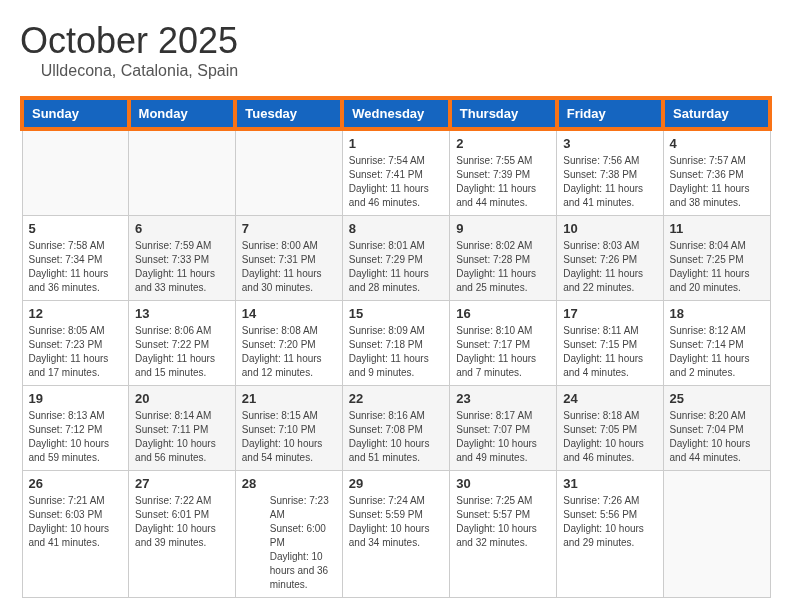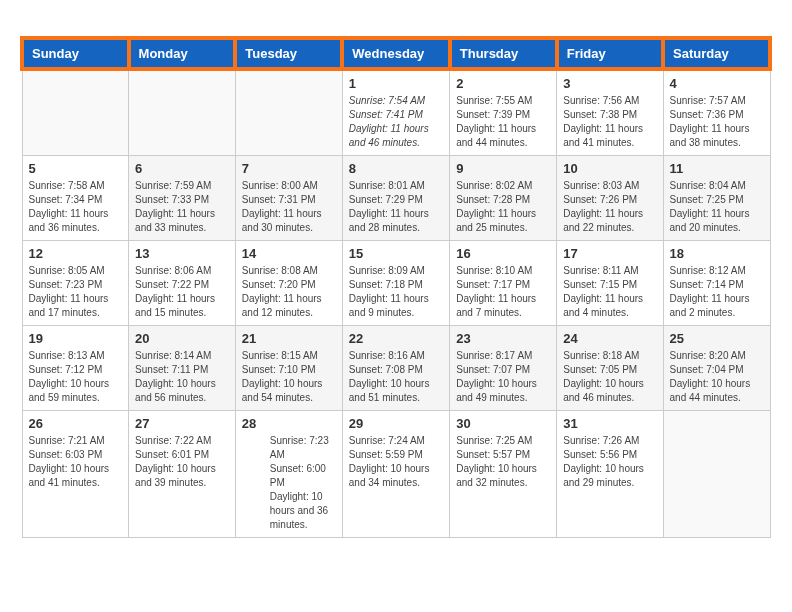--- a/index.html
+++ b/index.html
@@ -85,20 +85,24 @@
       color: #444;
     }
     .empty-cell {
       background: #f9f9f9 !important;
     }
   </style>
 </head>
 <body>
 
 <div class="header">
+  <div class="title-block">
+    <div class="month-title">October 2025</div>
+    <div class="location-title">Ulldecona, Catalonia, Spain</div>
+  </div>
 </div>
 
 <table class="calendar">
   <thead>
     <tr id="weekday-header">
         <th>Sunday</th>
         <th>Monday</th>
         <th>Tuesday</th>
         <th>Wednesday</th>
         <th>Thursday</th>
@@ -106,21 +110,21 @@
         <th>Saturday</th>
       </tr>
   </thead>
   <tbody id="calendar-body">
       <tr>
         <td class="empty-cell"></td>
         <td class="empty-cell"></td>
         <td class="empty-cell"></td>
         <td>
           <span class="day-number">1</span>
-          <div class="day-info" style="white-space: pre-line; font-style: italic;">Sunrise: 7:54 AM
+          <div class="day-info" style="white-space: pre-line;">Sunrise: 7:54 AM
 Sunset: 7:41 PM
 Daylight: 11 hours and 46 minutes.</div>
         </td>
         <td>
           <span class="day-number">2</span>
           <div class="day-info" style="white-space: pre-line;">Sunrise: 7:55 AM
 Sunset: 7:39 PM
 Daylight: 11 hours and 44 minutes.</div>
         </td>
         <td>

